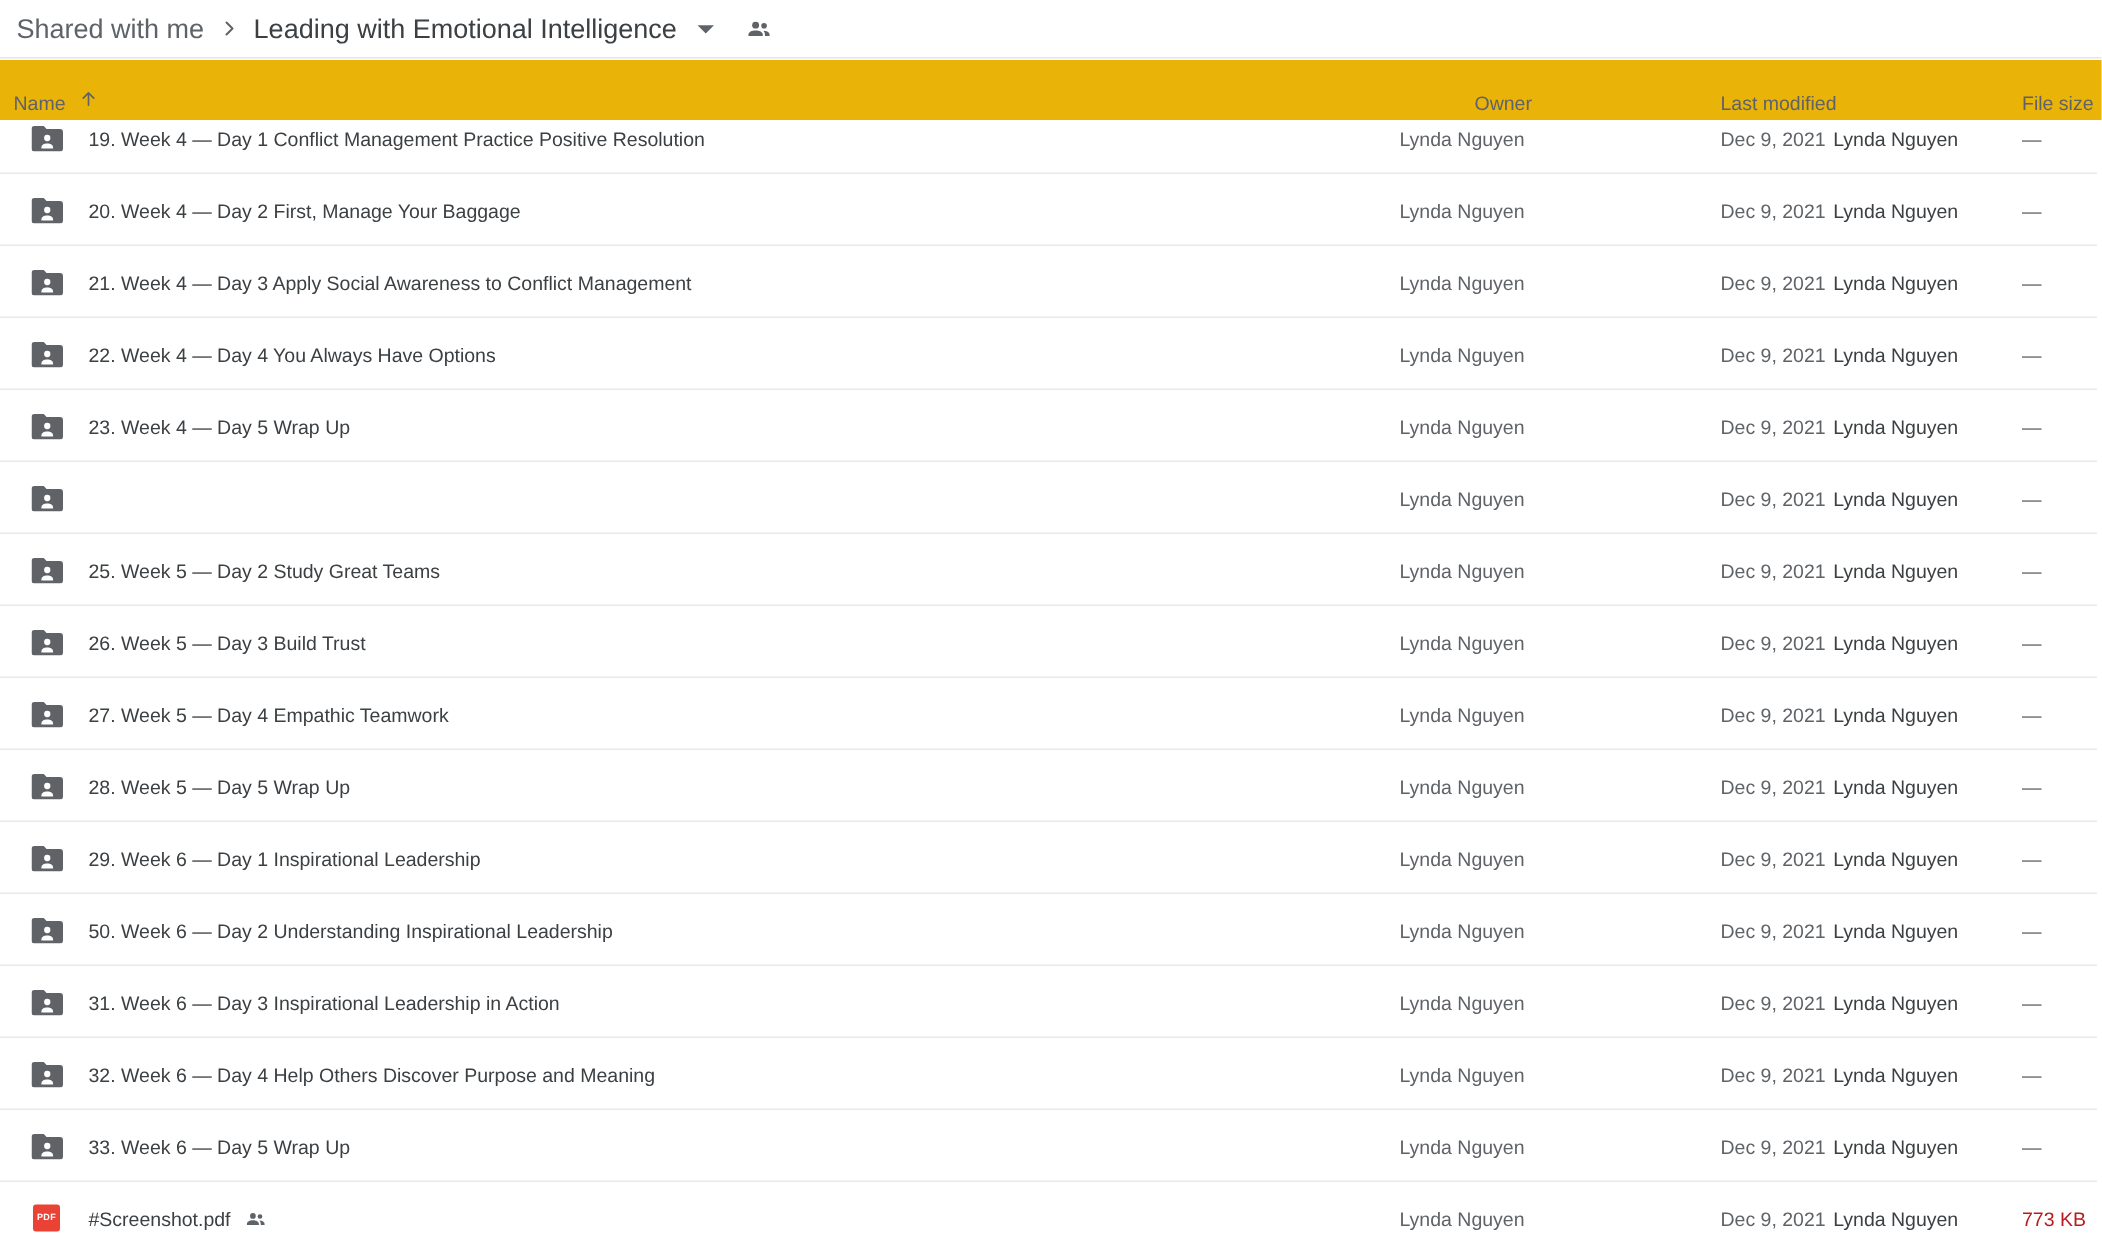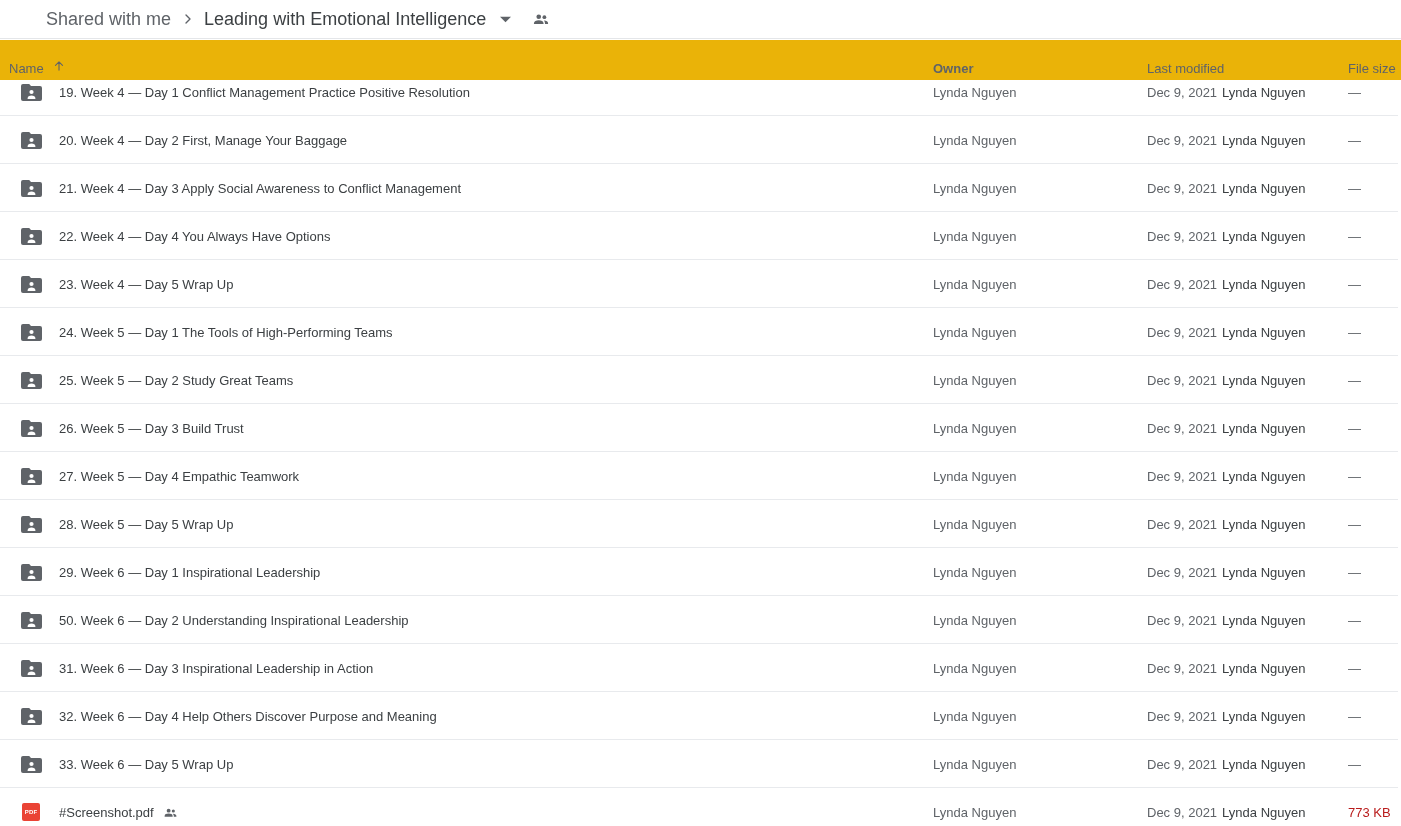--- a/index.html
+++ b/index.html
@@ -13,21 +13,20 @@
 
   
   #breadcrumb-bar {
     position: absolute;
     left: 0; top: 0;
     width: 1401px; height: 39px;
     display: flex;
     align-items: center;
     border-bottom: 1px solid #e4e6e9;
     background: #ffffff;
-    padding-left: 35px;
   }
   .crumb-root {
     margin-left: 11px;
     font-size: 18px;
     color: #5f6368;
     line-height: 20px;
     white-space: nowrap;
     cursor: pointer;
   }
   .crumb-sep {
@@ -65,21 +64,21 @@
   }
   .col-head {
     position: absolute;
     font-size: 13px;
     color: #5f6368;
     white-space: nowrap;
     top: 21px;
     cursor: pointer;
   }
   #head-name     { left: 9px;  }
-  #head-owner    { left: 933px; cursor: pointer; font-weight: bold;}
+  #head-owner    { left: 983px; cursor: pointer;}
   #head-modified { left: 1147px; }
   #head-filesize { left: 1348px; }
   .sort-arrow {
     position: absolute;
     left: 52px; top: 19px;
     width: 14px; height: 14px;
     cursor: pointer;
   }
 
   
@@ -285,23 +284,20 @@
         <div class="row-size dash">—</div>
       </div>
       <div class="file-row">
         <div class="row-icon">
           <svg class="folder-svg" width="21" height="17" viewBox="0 0 21 17">
             <path d="M2 0h6.2l1.8 2H19a2 2 0 0 1 2 2v11a2 2 0 0 1-2 2H2a2 2 0 0 1-2-2V2A2 2 0 0 1 2 0z" fill="#5f6368"></path>
             <circle cx="10.5" cy="8" r="2.1" fill="#ffffff"></circle>
             <path d="M6.6 14.4c0-1.9 1.8-2.8 3.9-2.8s3.9.9 3.9 2.8v.6H6.6z" fill="#ffffff"></path>
           </svg>
         </div>
-        <div class="row-name">
-          <span>24. Week 5 — Day 1 The Tools of High-Performing Teams</span>
-        </div>
         <div class="row-owner">Lynda Nguyen</div>
         <div class="row-modified"><span class="mod-date">Dec 9, 2021</span><span class="mod-by">Lynda Nguyen</span></div>
         <div class="row-size dash">—</div>
       </div>
       <div class="file-row">
         <div class="row-icon">
           <svg class="folder-svg" width="21" height="17" viewBox="0 0 21 17">
             <path d="M2 0h6.2l1.8 2H19a2 2 0 0 1 2 2v11a2 2 0 0 1-2 2H2a2 2 0 0 1-2-2V2A2 2 0 0 1 2 0z" fill="#5f6368"></path>
             <circle cx="10.5" cy="8" r="2.1" fill="#ffffff"></circle>
             <path d="M6.6 14.4c0-1.9 1.8-2.8 3.9-2.8s3.9.9 3.9 2.8v.6H6.6z" fill="#ffffff"></path>

